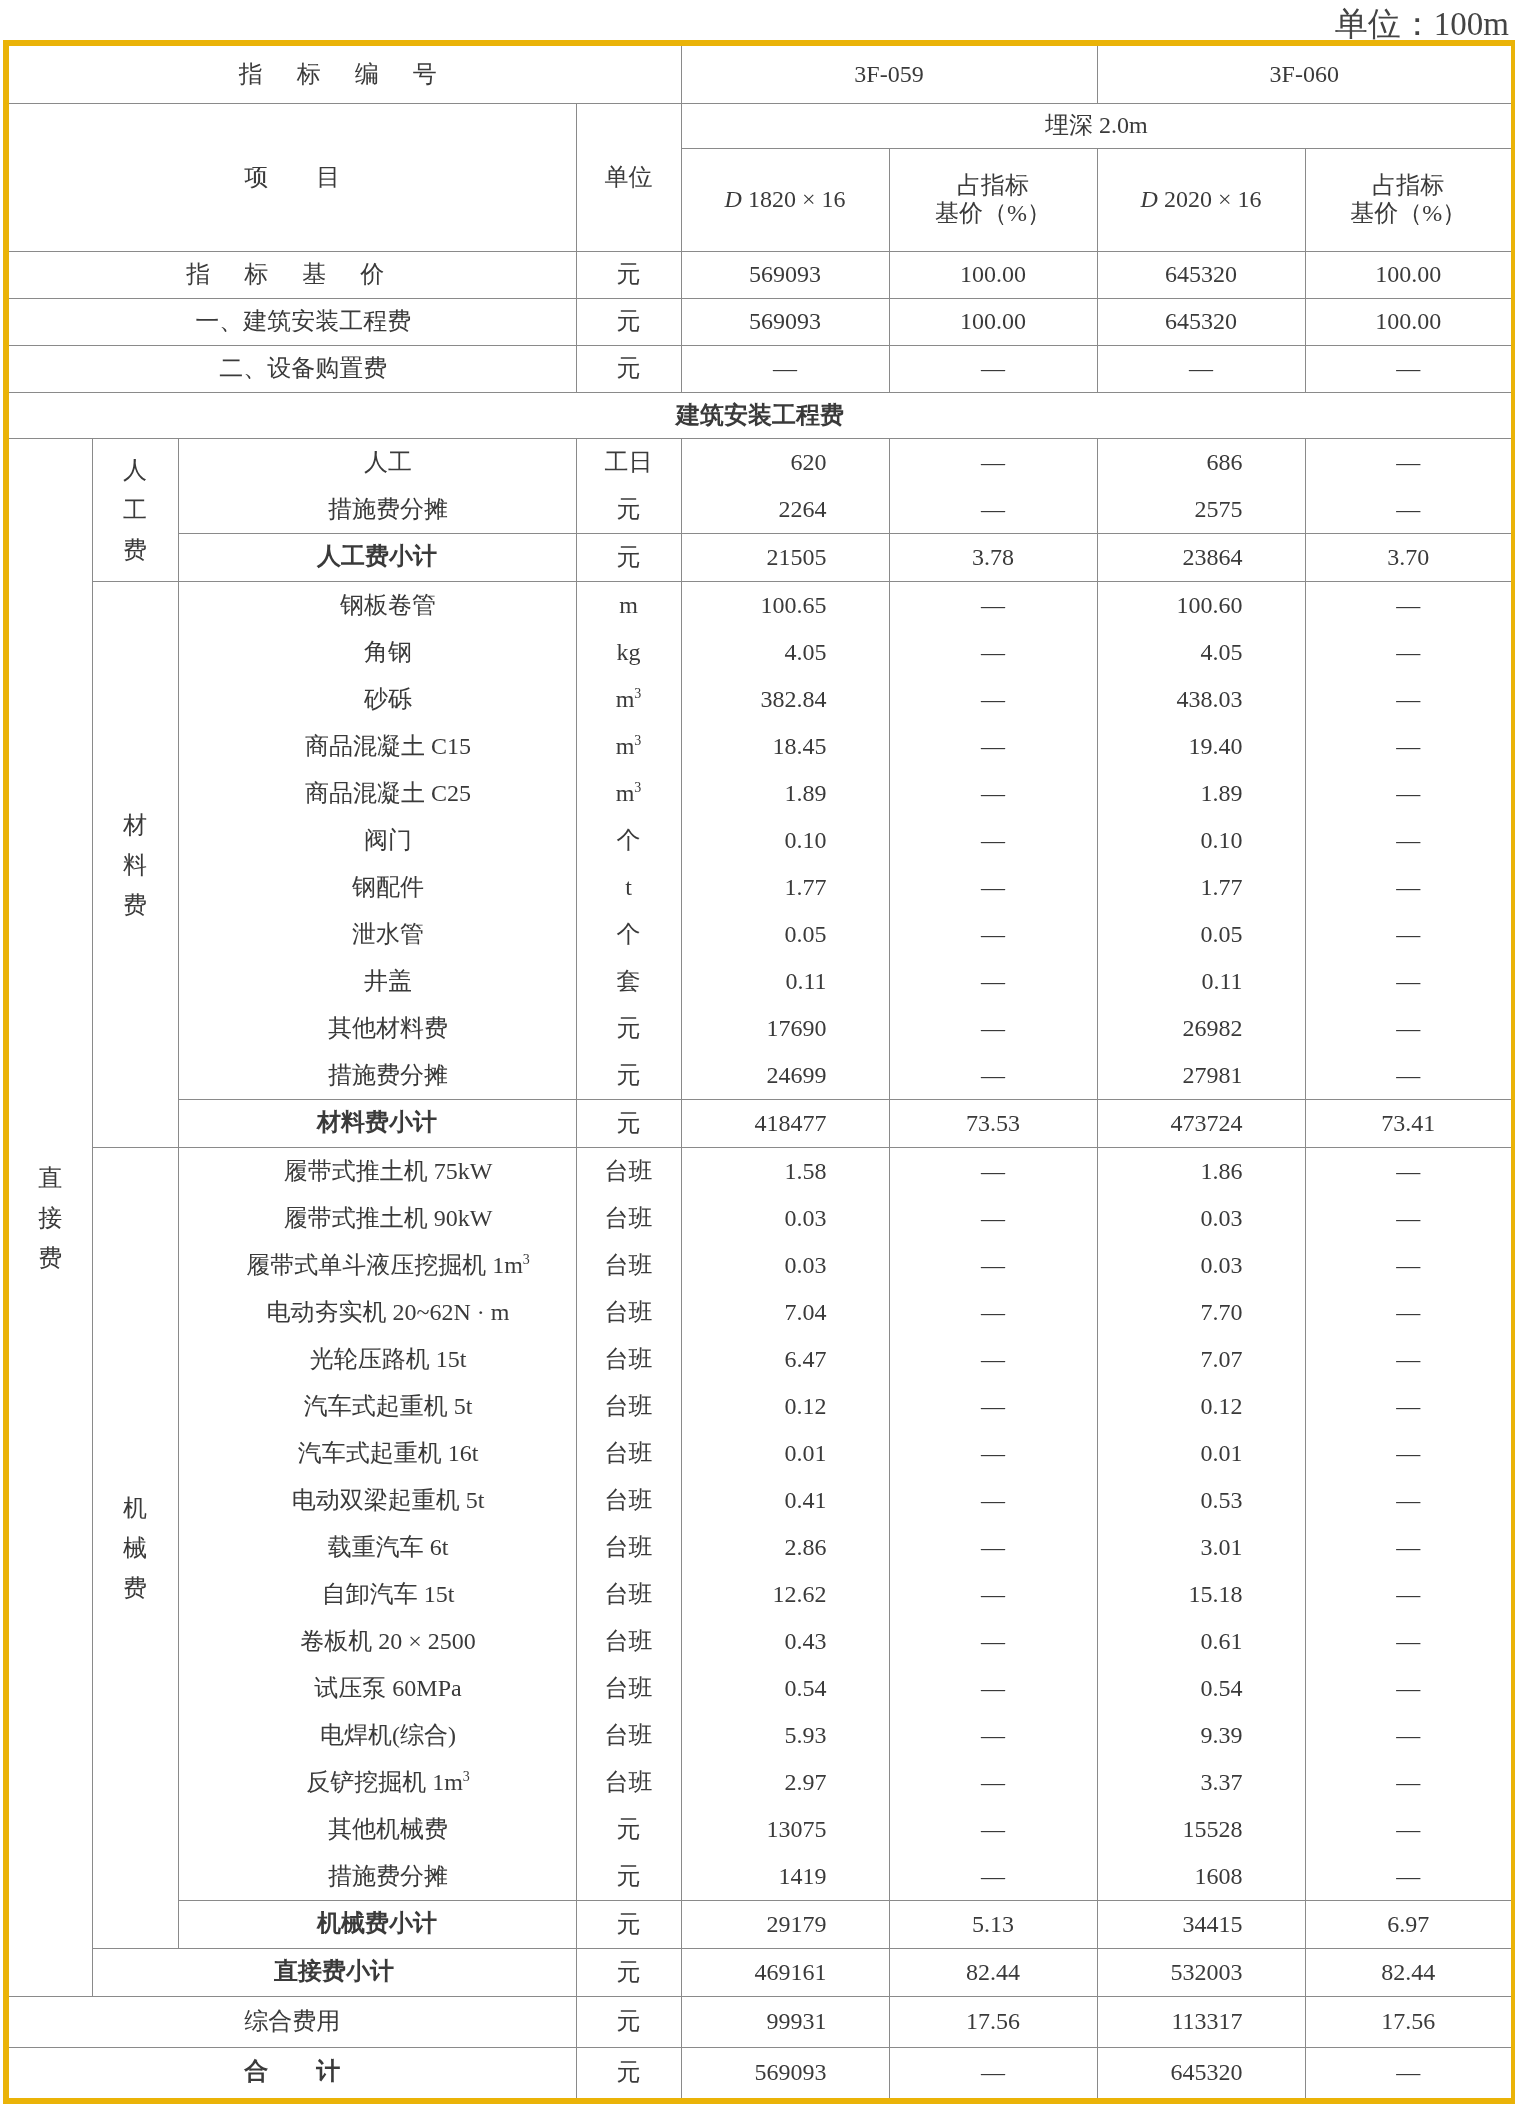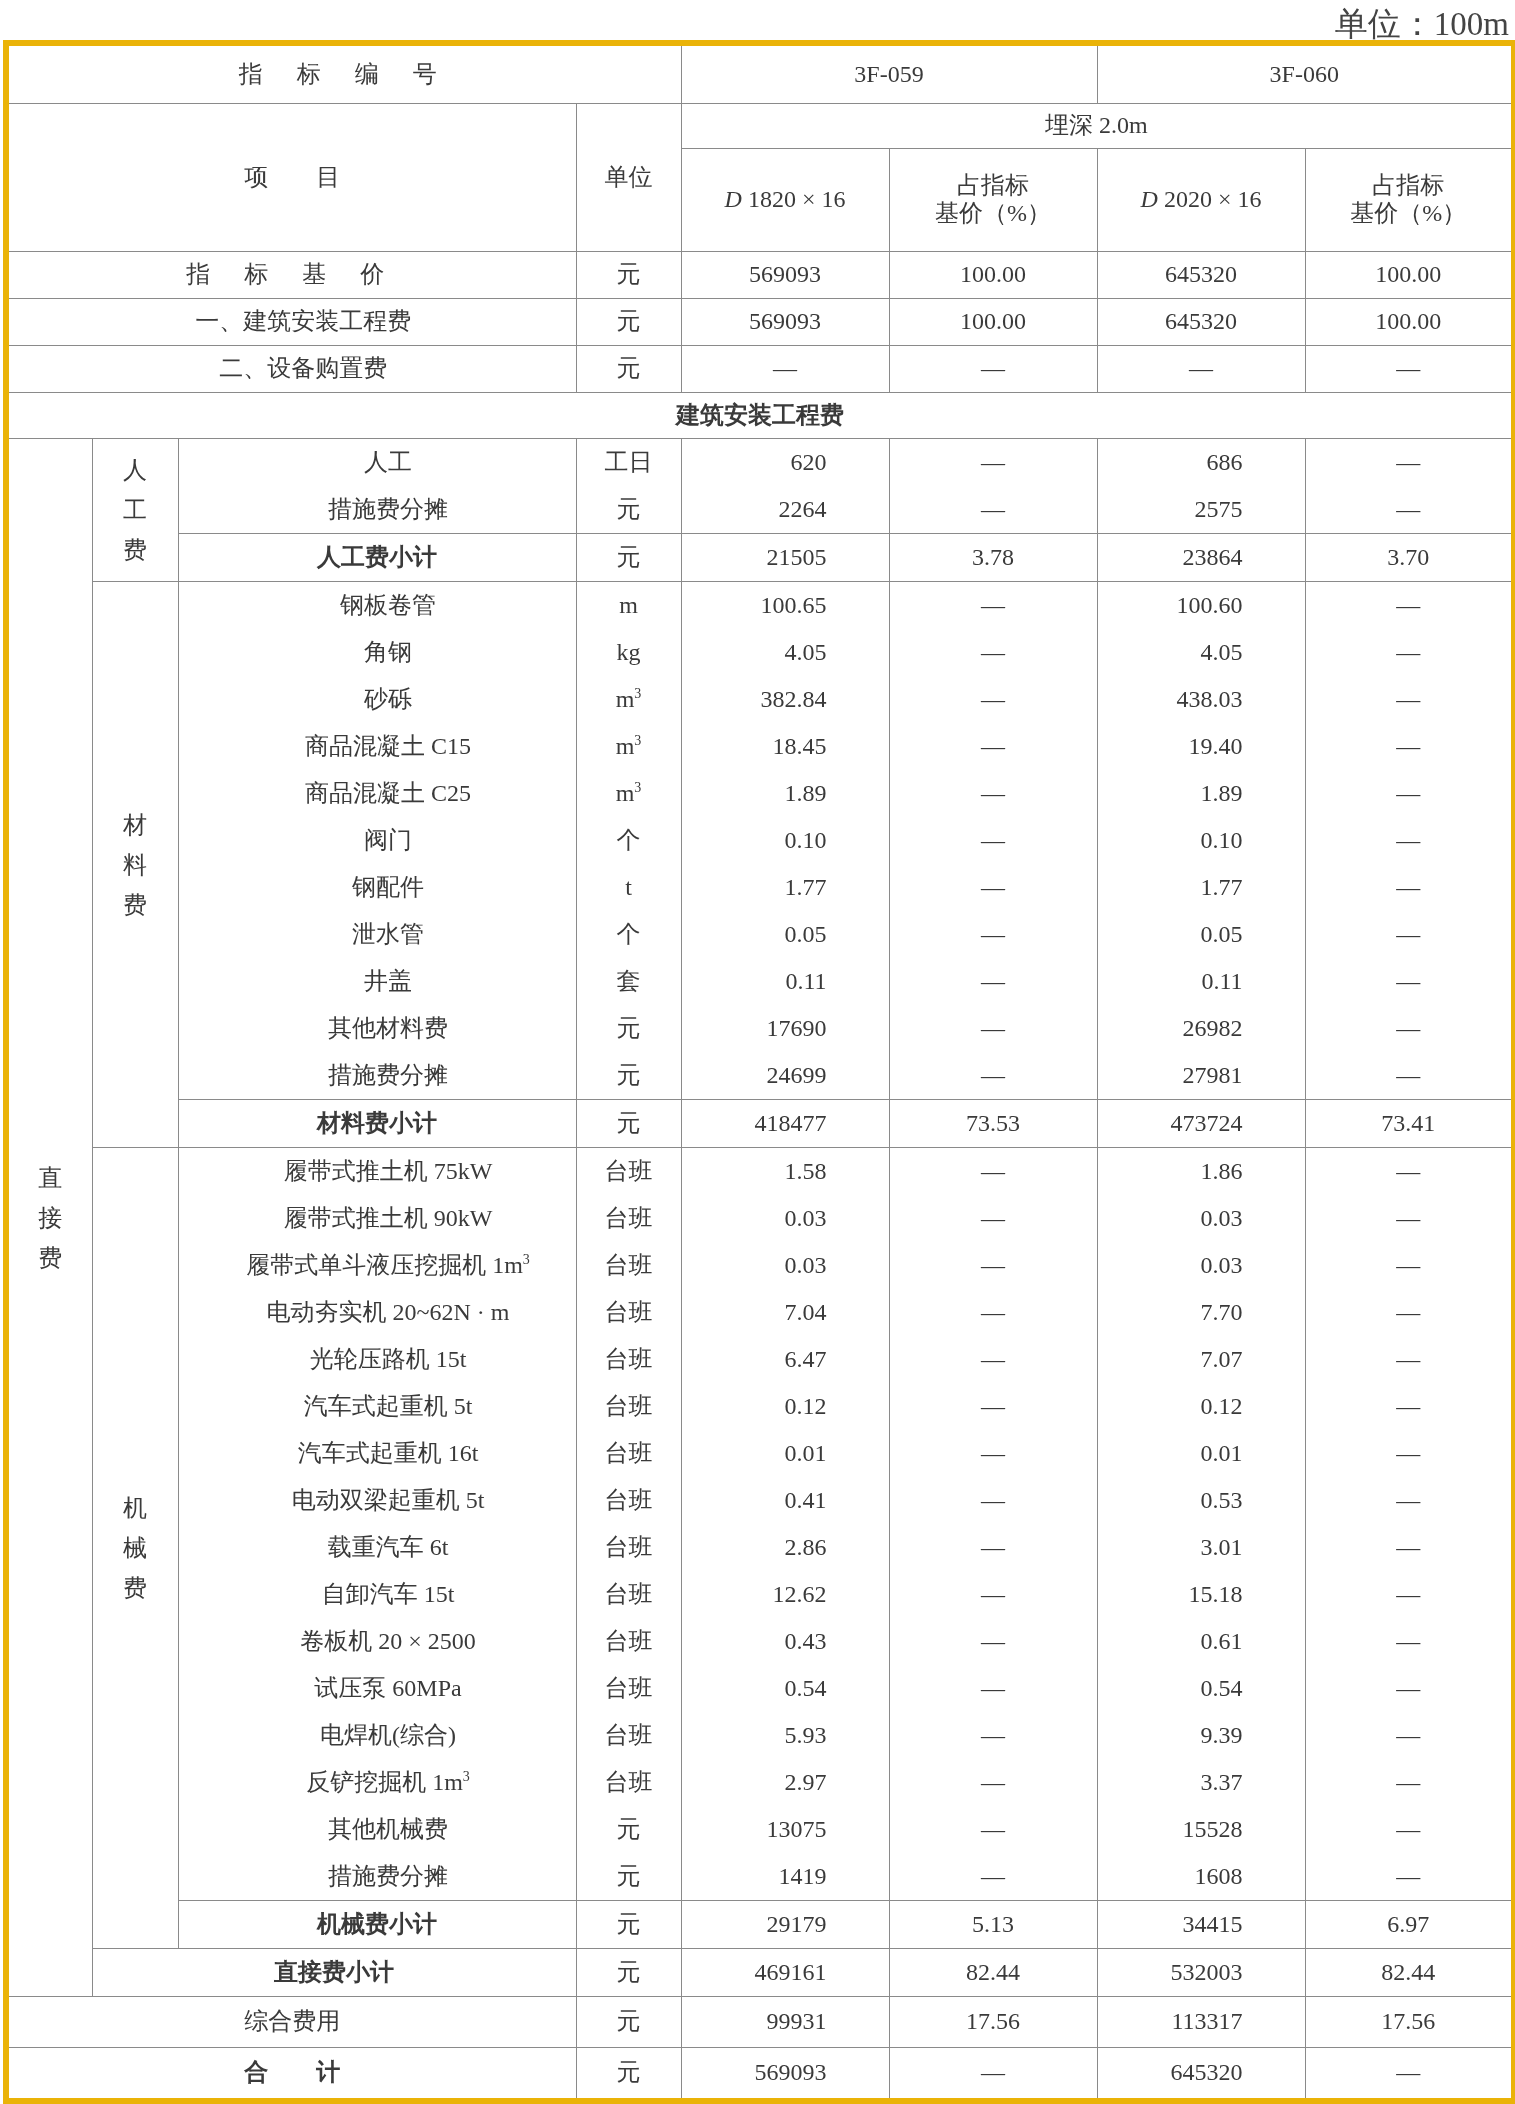--- a/index.html
+++ b/index.html
@@ -13,21 +13,21 @@
   .h2 td { height: 44px; }
   .h3 td { height: 102px; }
   .top td { height: 46px; }
   .thick-bottom td { border-bottom: 4px solid #555; }
   .sec td { height: 45px; font-weight: bold; }
   .r td { height: 47px; }
   .r td.noline { border-top: none; border-bottom: none; }
   .r td.lastline { border-top: none; }
   .r td.firstline { border-bottom: none; }
   .sub td { height: 47px; }
-  .bold { font-weight: bold; }
+  .bold { font-weight: bold; font-family: Liberation Mono, monospace; }
   .left { text-align: left; padding-left: 22px !important; }
   .num { text-align: right !important; padding-right: 62px !important; }
   .vert { letter-spacing: 0; line-height: 40px !important; width: 1em; margin: 0 auto; display: block; }
   .spaced { letter-spacing: 14px; }
   sup { font-size: 14px; }
   .it { font-style: italic; }
   .foot td { height: 50px; }
 </style>
 </head>
 <body>

